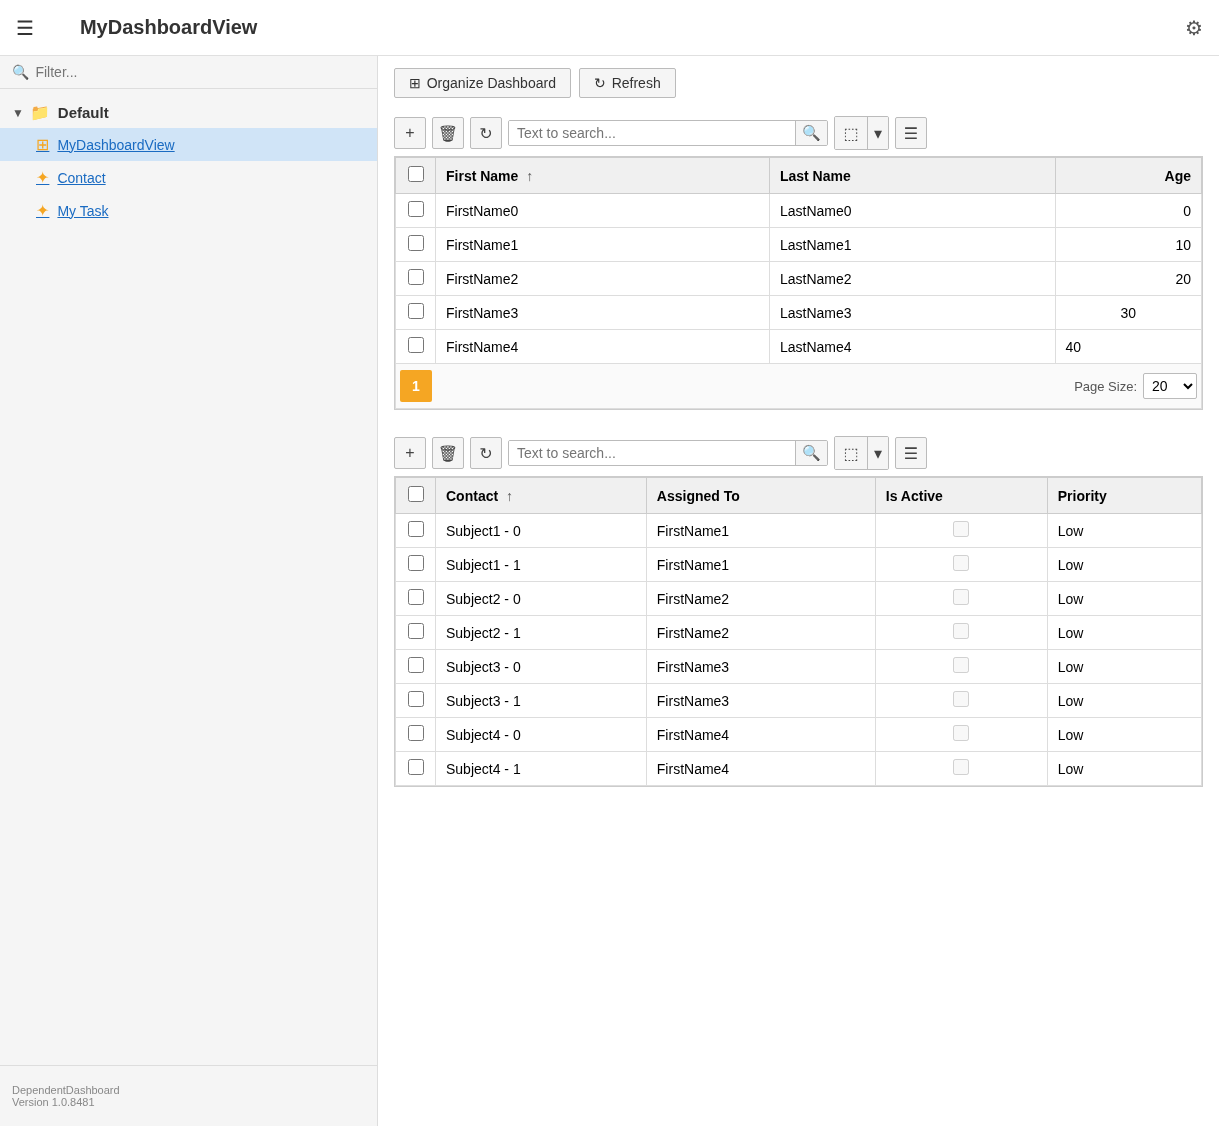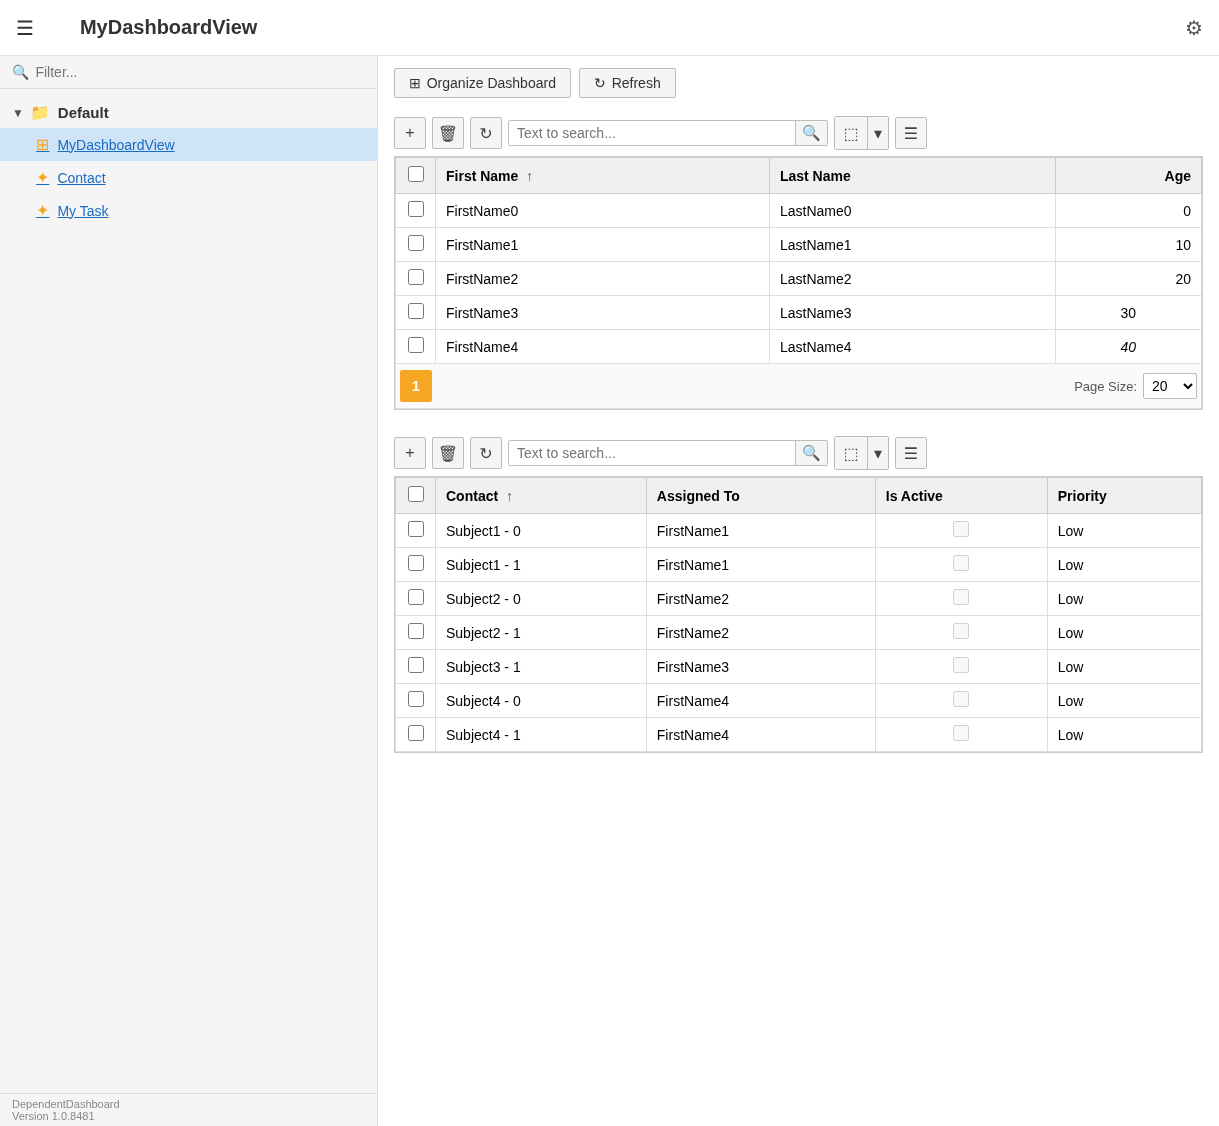--- a/index.html
+++ b/index.html
@@ -38,21 +38,21 @@
     .tree-group-header .chevron { margin-right: 6px; color: #555; font-size: 12px; }
     .tree-group-header .folder-icon { color: #f5a623; margin-right: 8px; font-size: 16px; }
     .tree-item {
       display: flex; align-items: center; padding: 7px 12px 7px 36px;
       cursor: pointer; color: #1a6bc2; text-decoration: underline; font-size: 14px;
     }
     .tree-item.active { background: #d0e4f7; }
     .tree-item .item-icon { margin-right: 8px; }
     .tree-item .gear-star { color: #f5a623; font-size: 16px; }
     .sidebar-footer {
-      padding: 4px 12px; font-size: 11px; color: #888; border-top: 1px solid #ddd;
+      padding: 18px 12px; font-size: 11px; color: #888; border-top: 1px solid #ddd;
     }
 
     
     .main-content {
       flex: 1; overflow-y: auto; padding: 12px 16px; background: #fff;
     }
     .toolbar-top {
       display: flex; align-items: center; gap: 8px; margin-bottom: 12px;
     }
     .btn-toolbar {
@@ -252,21 +252,21 @@
       <td>FirstName3</td>
       <td>LastName3</td>
       <td class="col-age" style="text-align:center;">30</td>
     </tr>
               <tr>
       <td class="col-checkbox">
         <input type="checkbox" style="">
       </td>
       <td>FirstName4</td>
       <td>LastName4</td>
-      <td class="col-age" style="text-align:center;font-style:italic;">40</td>
+      <td class="col-age" style="text-align:left;">40</td>
     </tr>
             </tbody>
         </table>
       </div>
 
       <div class="pagination-bar">
         <div>
           <button class="page-btn">1</button>
         </div>
         <div class="page-size-group">
@@ -363,20 +363,31 @@
       <td>FirstName2</td>
       <td style="text-align:center;">
         <input type="checkbox" disabled="" style="">
       </td>
       <td>Low</td>
     </tr>
               <tr>
       <td class="col-checkbox">
         <input type="checkbox" style="">
       </td>
+      <td>Subject3 - 0</td>
+      <td>FirstName3</td>
+      <td style="text-align:center;">
+        <input type="checkbox" disabled="" style="">
+      </td>
+      <td>Low</td>
+    </tr>
+              <tr>
+      <td class="col-checkbox">
+        <input type="checkbox" style="">
+      </td>
       <td>Subject3 - 1</td>
       <td>FirstName3</td>
       <td style="text-align:center;">
         <input type="checkbox" disabled="" style="">
       </td>
       <td>Low</td>
     </tr>
               <tr>
       <td class="col-checkbox">
         <input type="checkbox" style="">

